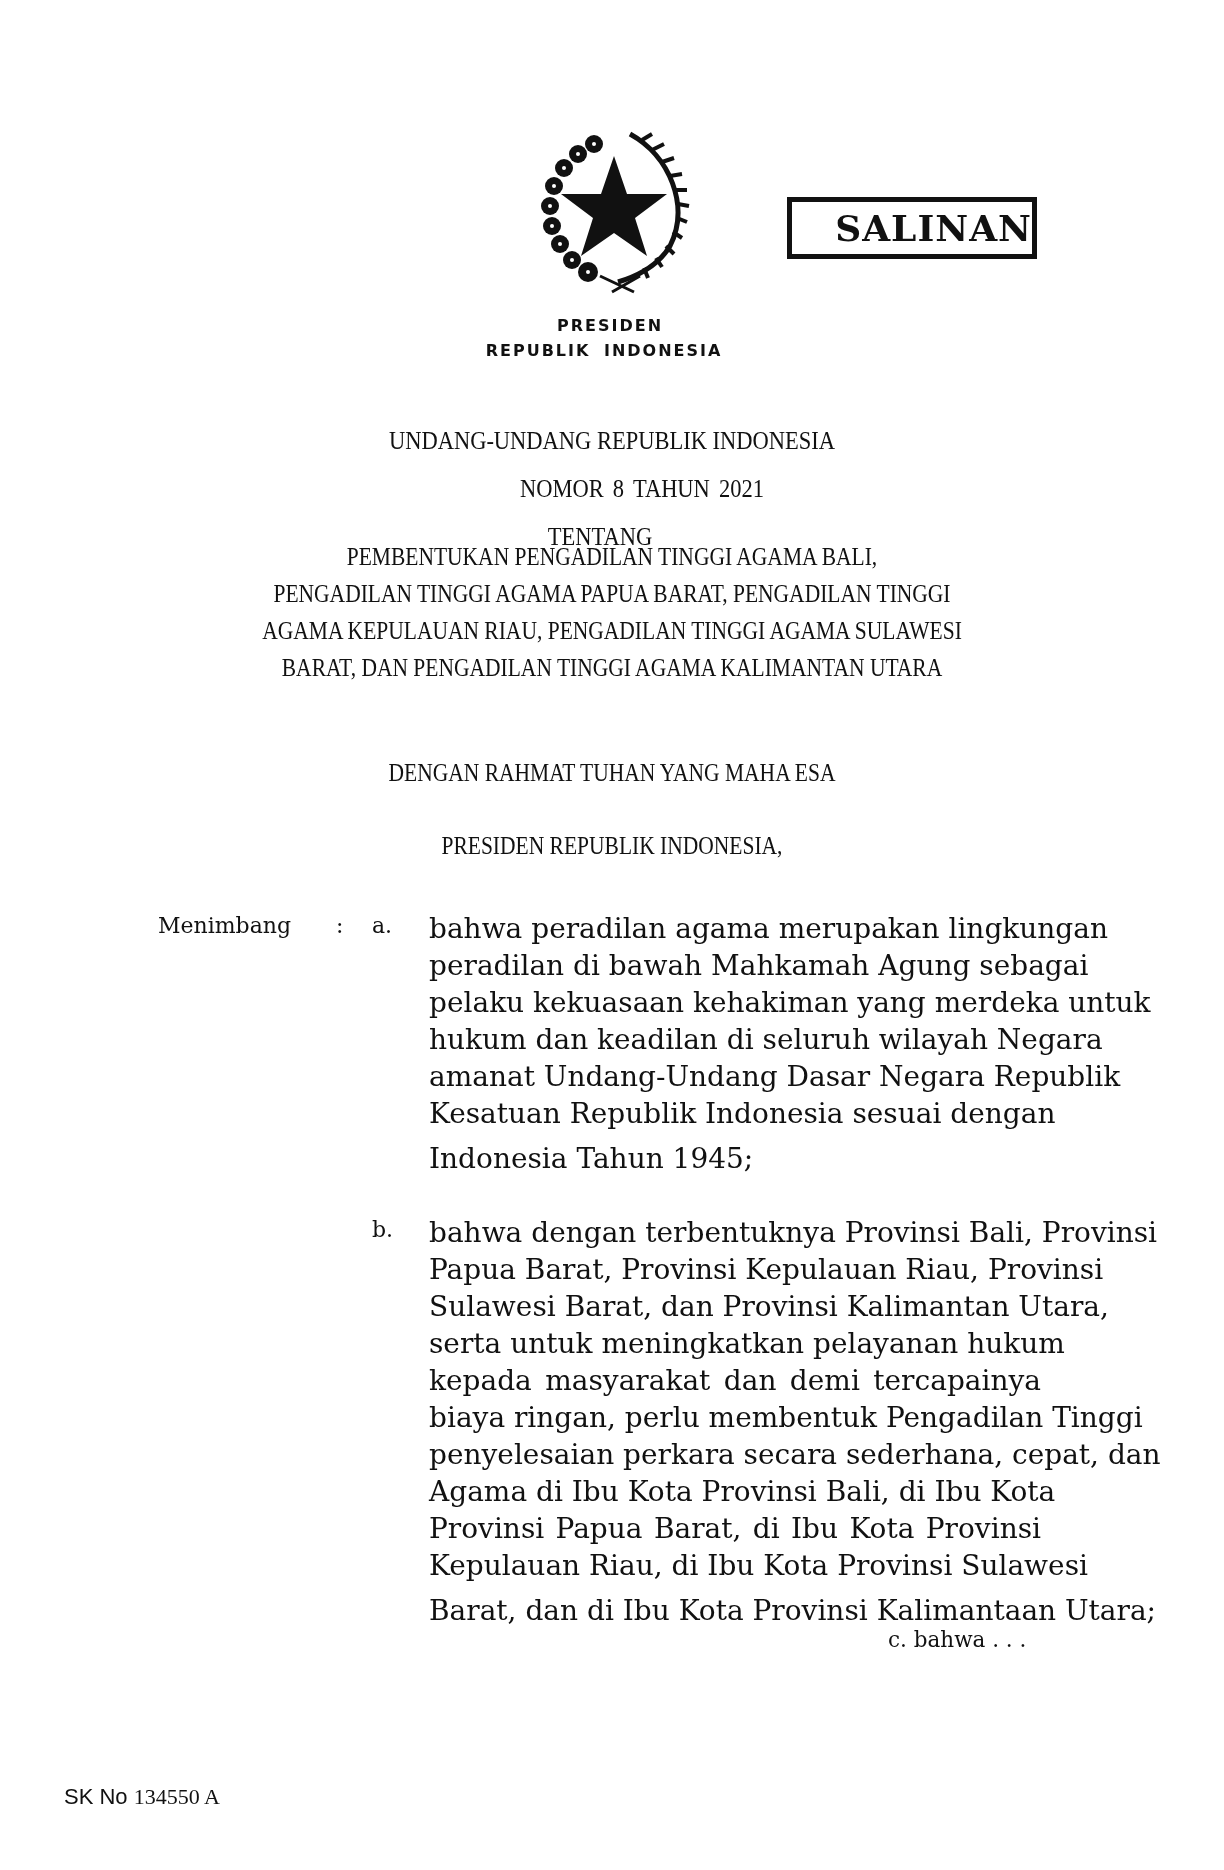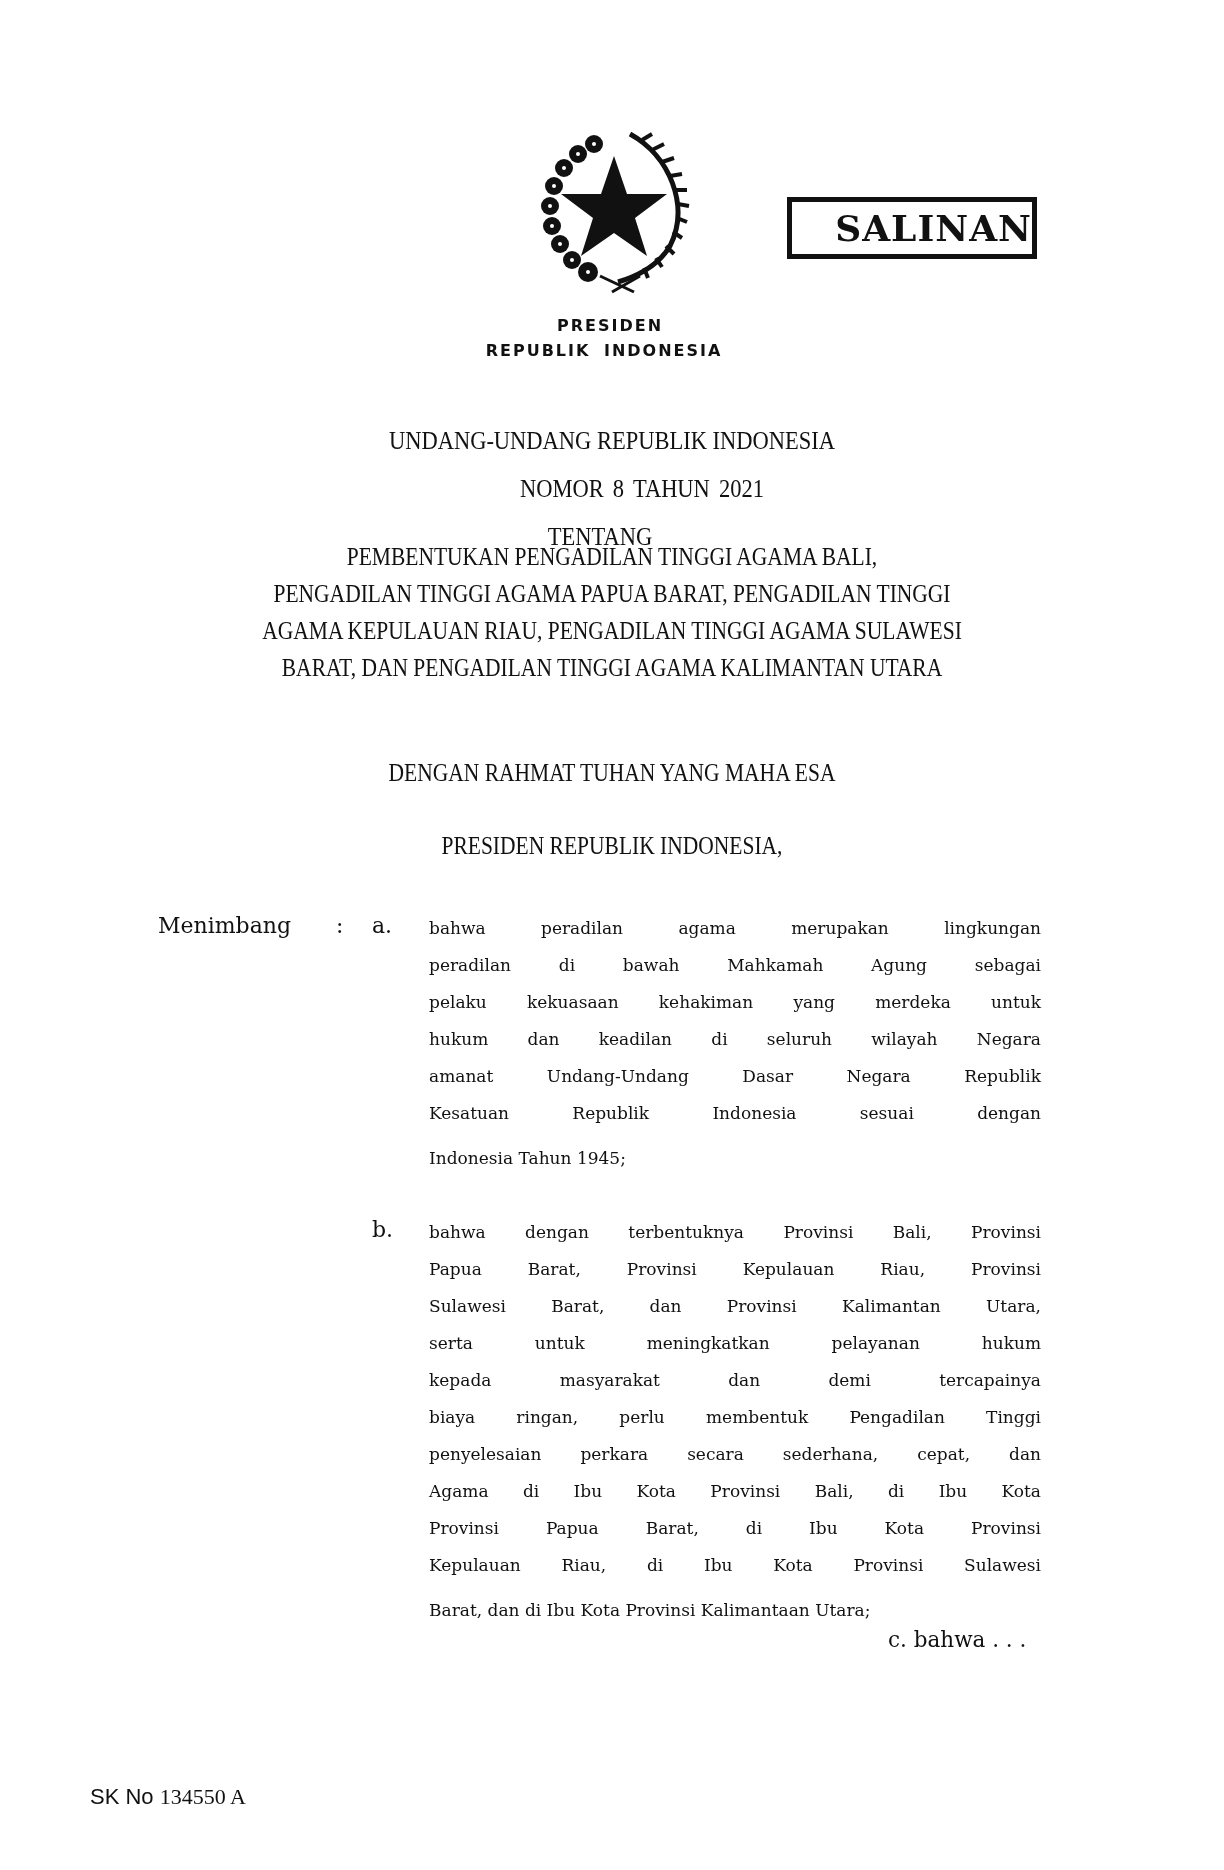--- a/index.html
+++ b/index.html
@@ -16,27 +16,27 @@
   .org.l2 { top:341px; left:-8px; word-spacing:6px; }
   .title {
     left:0; width:1224px; text-align:center;
     font-family:"Liberation Serif", serif; font-size:25px; line-height:28px;
     transform-origin:center; white-space:nowrap;
   }
   .menimbang { left:158px; top:913px; font-family:"DejaVu Serif", serif; font-size:22px; }
   .colon { left:336px; top:913px; font-family:"DejaVu Serif", serif; font-size:22px; }
   .lbl { font-family:"DejaVu Serif", serif; font-size:22px; }
   .item-text {
-    left:429px; width:612px; font-family:"DejaVu Serif", serif; font-size:17px;
+    left:429px; width:612px; font-family:"DejaVu Serif", serif; font-size:28px;
     line-height:37px; text-align:justify;
   }
   .item-text .ln { display:block; text-align:justify; text-align-last:justify; white-space:nowrap; height:37px; }
   .item-text .ln.last { text-align-last:left;margin-top:8px; }
   .cont { left:888px; top:1627px; font-family:"DejaVu Serif", serif; font-size:21.5px; }
-  .sk { left:90px; top:1784px; font-family:"Liberation Sans", sans-serif; font-size:22px; }
+  .sk { left:64px; top:1784px; font-family:"Liberation Sans", sans-serif; font-size:22px; }
   .sk .num { font-family:"Liberation Serif", serif; }
 </style>
 </head>
 <body>
 
 <div class="abs emblem">
   <svg width="168" height="168" viewBox="0 0 168 168">
 
     <g fill="#111">
       <circle cx="64" cy="18" r="9"></circle>

